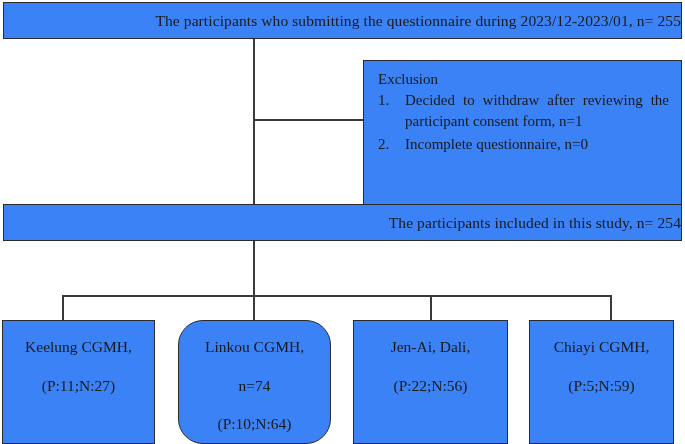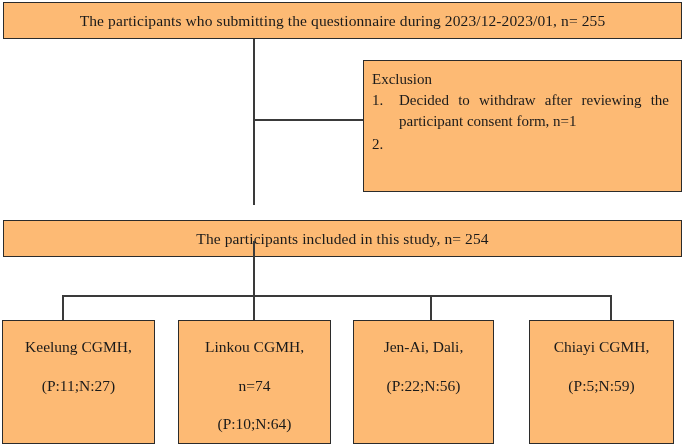--- a/index.html
+++ b/index.html
@@ -13,47 +13,47 @@
     height: 444px;
     background: #ffffff;
     font-family: "Liberation Serif", "DejaVu Serif", serif;
     color: #1a1a1a;
     overflow: hidden;
   }
   .box {
     position: absolute;
     box-sizing: border-box;
     border: 1.5px solid #2b2b2b;
-    background: #fdba74;
+    background: #3b82f6;
     display: flex;
     align-items: center;
-    justify-content: center;
+    justify-content: flex-end;
     text-align: center;
   }
   .box-text {
     font-size: 15.5px;
     line-height: 1.25;
     letter-spacing: 0.1px;
     white-space: nowrap;
   }
   
   #box-enrolled {
     left: 3px;
     top: 2px;
     width: 679px;
     height: 37px;
   }
   
   #box-exclusion {
     left: 363px;
     top: 60px;
     width: 319px;
-    height: 132px;
+    height: 148px;
     display: block;
-    padding: 9px 12px 6px 8px;
+    padding: 9px 12px 6px 14px;
     text-align: left;
   }
   .excl-title {
     font-size: 15px;
     line-height: 1.2;
     margin-bottom: 2px;
   }
   .excl-list {
     margin: 0;
     padding: 0;
@@ -69,41 +69,41 @@
     text-align-last: left;
   }
   .excl-num {
     position: absolute;
     left: 0;
     top: 0;
   }
   
   #box-included {
     left: 3px;
-    top: 220px;
+    top: 204px;
     width: 679px;
     height: 37px;
   }
   
   .site-box {
     top: 320px;
     height: 124px;
     display: block;
     padding-top: 17px;
   }
   .site-line {
     font-size: 15.5px;
     line-height: 1.2;
     text-align: center;
   }
   .site-line.l2 { margin-top: 20px; }
   .site-line.l3 { margin-top: 20px; }
   #box-site-0 { left: 2px;   width: 153px; }
-  #box-site-1 { left: 178px; width: 153px; }
-  #box-site-2 { left: 353px; width: 141px; }
+  #box-site-1 { left: 178px; width: 153px; border-radius: 25px; }
+  #box-site-2 { left: 353px; width: 155px; }
   #box-site-3 { left: 529px; width: 145px; }
   
   .line-v {
     position: absolute;
     width: 1.5px;
     background: #3a3a3a;
   }
   .line-h {
     position: absolute;
     height: 1.5px;
@@ -132,20 +132,21 @@
 
   <div class="box" id="box-exclusion">
     <div class="excl-title">Exclusion</div>
     <ul class="excl-list">
       <li class="excl-item">
         <span class="excl-num">1.</span>
         <span>Decided to withdraw after reviewing the participant consent form, n=1</span>
       </li>
       <li class="excl-item">
         <span class="excl-num">2.</span>
+        <span>Incomplete questionnaire, n=0</span>
       </li>
     </ul>
   </div>
 
   <div class="box" id="box-included">
     <span class="box-text">The participants included in this study, n= 254</span>
   </div>
 
   <div class="line-v" id="trunk-mid"></div>
   <div class="line-h" id="dist-bar"></div>

